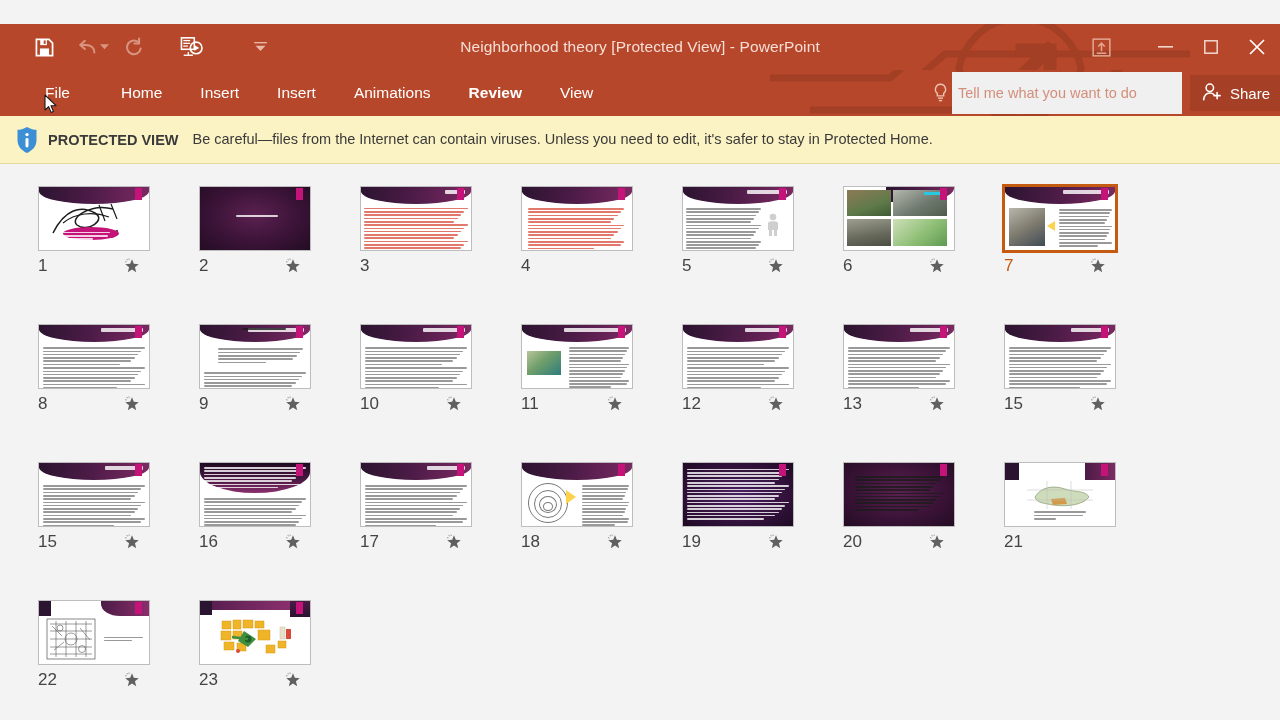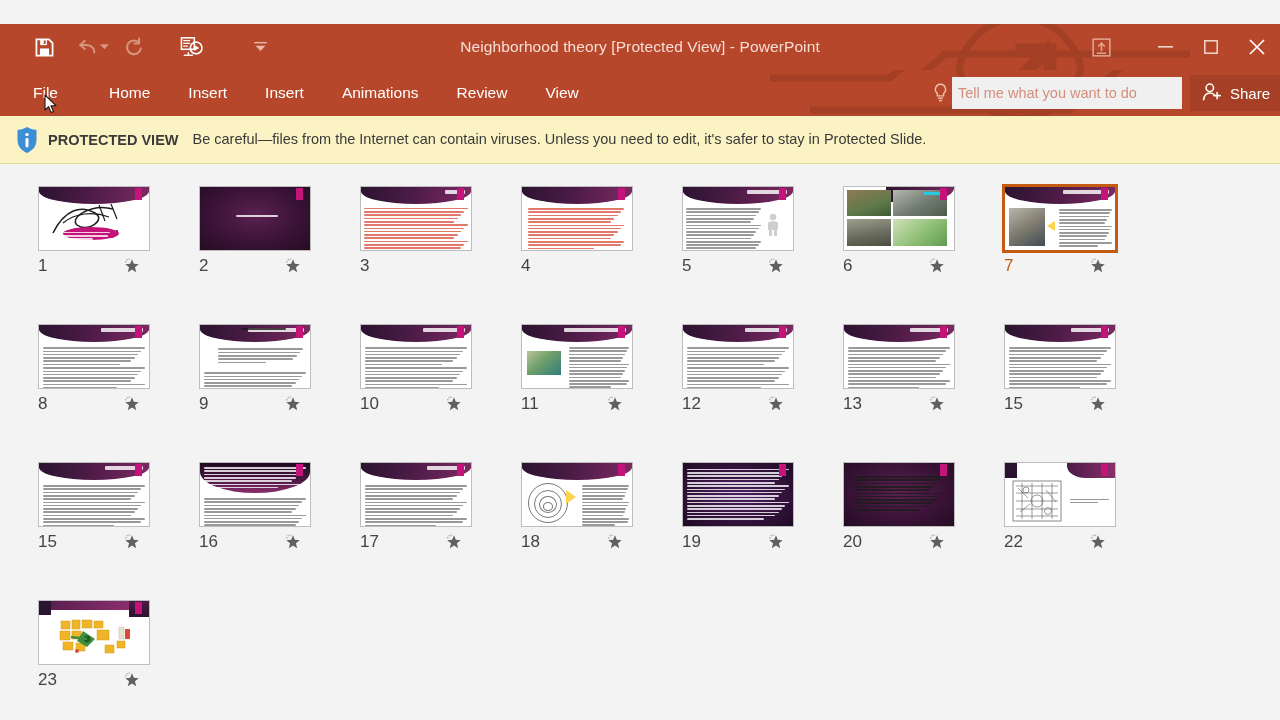--- a/index.html
+++ b/index.html
@@ -101,21 +101,21 @@
   .tabrow-deco {
     position: absolute;
     top: -130px;
     right: 90px;
     width: 420px;
     height: 200px;
     pointer-events: none;
   }
   .tabs {
     position: absolute;
-    left: 4px; top: 0;
+    left: 16px; top: 0;
     height: 46px;
     display: flex;
     align-items: center;
     justify-content: flex-end;
   }
   .tab {
     color: #ffffff;
     font-size: 15.5px;
     padding: 0 14px;
     height: 46px;
@@ -128,21 +128,21 @@
     position: absolute;
     left: 928px;
     top: 0;
     height: 46px;
     display: flex;
     align-items: center;
   }
   .bulb { width: 24px; display:flex; align-items:center; justify-content:center; }
   .tellme {
     width: 230px;
-    height: 32px;
+    height: 42px;
     background: #f0f0f0;
     border: none;
     outline: none;
     font-family: "Liberation Sans", sans-serif;
     font-size: 14.5px;
     color: #b7472a;
     padding: 1px 6px;
     box-sizing: border-box;
   }
   .tellme::placeholder { color: #d38e7b; opacity: 1; }
@@ -455,21 +455,21 @@
         <path d="M40 170 L300 170 L360 120 L420 120"></path>
       </g>
     </svg>
 
     <div class="tabs">
       <div class="tab file">File</div>
       <div class="tab" style="margin-left:22px;">Home</div>
       <div class="tab" style="margin-left:10px;">Insert</div>
       <div class="tab" style="margin-left:10px;">Insert</div>
       <div class="tab" style="margin-left:10px;">Animations</div>
-      <div class="tab" style="margin-left:10px;">Review</div>
+      <div class="tab" style="margin-left:10px;font-weight:bold;">Review</div>
       <div class="tab" style="margin-left:10px;">View</div>
     </div>
 
     <div class="tellme-wrap">
       <div class="bulb">
         <svg width="15" height="20" viewBox="0 0 16 21">
           <path d="M8 1.2 A5.4 5.4 0 0 0 4.6 10.8 L4.6 13.6 L11.4 13.6 L11.4 10.8 A5.4 5.4 0 0 0 8 1.2 Z" fill="none" stroke="#f0c3b3" stroke-width="1.5"></path>
           <line x1="5.4" y1="16" x2="10.6" y2="16" stroke="#f0c3b3" stroke-width="1.5"></line>
           <line x1="6.3" y1="18.6" x2="9.7" y2="18.6" stroke="#f0c3b3" stroke-width="1.5"></line>
         </svg>
@@ -491,21 +491,21 @@
 
   <div class="pv-bar">
     <div class="pv-shield">
       <svg width="22" height="28" viewBox="0 0 22 28">
         <path d="M11 1 C7.5 3.2 4 3.8 1.5 3.8 L1.5 14 C1.5 21 6.5 25 11 27 C15.5 25 20.5 21 20.5 14 L20.5 3.8 C18 3.8 14.5 3.2 11 1 Z" fill="#3c8fd4"></path>
         <circle cx="11" cy="8.6" r="1.7" fill="#ffffff"></circle>
         <rect x="9.5" y="12" width="3" height="9.5" rx="1.4" fill="#ffffff"></rect>
       </svg>
     </div>
     <div class="pv-label">PROTECTED VIEW</div>
-    <div class="pv-text">Be careful—files from the Internet can contain viruses. Unless you need to edit, it's safer to stay in Protected Slide.</div>
+    <div class="pv-text">Be careful—files from the Internet can contain viruses. Unless you need to edit, it's safer to stay in Protected Home.</div>
   </div>
 
   <div class="sorter">
     <div class="grid" id="grid">
         <div class="cell">
           <div class="thumb-frame">
             <div class="slide">
               <div class="hdr"></div>
               <div class="tag"></div>
               <svg class="calli" viewBox="0 0 92 45">
@@ -1061,20 +1061,45 @@
                 <div class="ln dark" style="width:68%;margin-left:10%;margin-top:1.2px;"></div>
                 <div class="ln dark" style="width:58%;margin-left:10%;margin-top:1.2px;"></div>
               </div>
             </div>
           </div>
           <div class="slide-num">20</div>
           <span class="anim-star"><svg viewBox="0 0 18 18">
               <path d="M9 1.4 L11 6.6 L16.6 6.9 L12.3 10.4 L13.7 15.9 L9 12.8 L4.3 15.9 L5.7 10.4 L1.4 6.9 L7 6.6 Z" fill="#606060"></path>
               <path d="M3.2 1.2 L4 2.6 M1.2 4.2 L2.8 4.4 M5.6 0.6 L5.9 2" stroke="#808080" stroke-width="1"></path>
             </svg></span>
+        </div>
+        <div class="cell">
+          <div class="thumb-frame">
+            <div class="slide">
+              <div style="position:absolute;left:0;top:0;width:14px;height:17px;background:#2b1430;"></div>
+              <div style="position:absolute;right:0;top:0;width:30px;height:17px;background:linear-gradient(90deg,#4b1b46,#7d2a63);"></div>
+              <div class="tag"></div>
+              <svg style="position:absolute;left:22px;top:18px;width:66px;height:28px;" viewBox="0 0 66 28">
+                <path d="M8 16 C14 6 26 4 38 8 C50 12 58 9 62 16 C56 24 40 26 26 24 C16 22 10 22 8 16 Z" fill="#cfdcbc" stroke="#8fa37a" stroke-width="0.8"></path>
+                <path d="M24 18 L38 17 L40 23 L26 24 Z" fill="#d39a4a"></path>
+                <g stroke="#b9b9b9" stroke-width="0.5">
+                  <line x1="0" y1="9" x2="66" y2="9"></line>
+                  <line x1="0" y1="19" x2="66" y2="19"></line>
+                  <line x1="20" y1="0" x2="20" y2="28"></line>
+                  <line x1="44" y1="0" x2="44" y2="28"></line>
+                </g>
+              </svg>
+              <div class="lines" style="top:47px;left:0;right:0;">
+                <div class="ln " style="width:48%;margin-left:26%;margin-top:1.4px;"></div>
+                <div class="ln " style="width:45%;margin-left:26%;margin-top:1.4px;"></div>
+                <div class="ln " style="width:20%;margin-left:26%;margin-top:1.4px;"></div>
+              </div>
+            </div>
+          </div>
+          <div class="slide-num">21</div>
         </div>
         <div class="cell">
           <div class="thumb-frame">
             <div class="slide">
               <div style="position:absolute;left:0;top:0;width:12px;height:15px;background:#2b1430;"></div>
               <div style="position:absolute;right:0;top:0;width:48px;height:15px;background:linear-gradient(90deg,#4b1b46,#8a2f6c);border-bottom-left-radius:40% 80%;"></div>
               <div class="tag"></div>
               <svg style="position:absolute;left:7px;top:17px;width:50px;height:42px;" viewBox="0 0 50 42">
                 <rect x="1" y="1" width="48" height="40" fill="#ffffff" stroke="#555" stroke-width="0.7"></rect>
                 <g stroke="#4a4a4a" stroke-width="0.55" fill="none">

